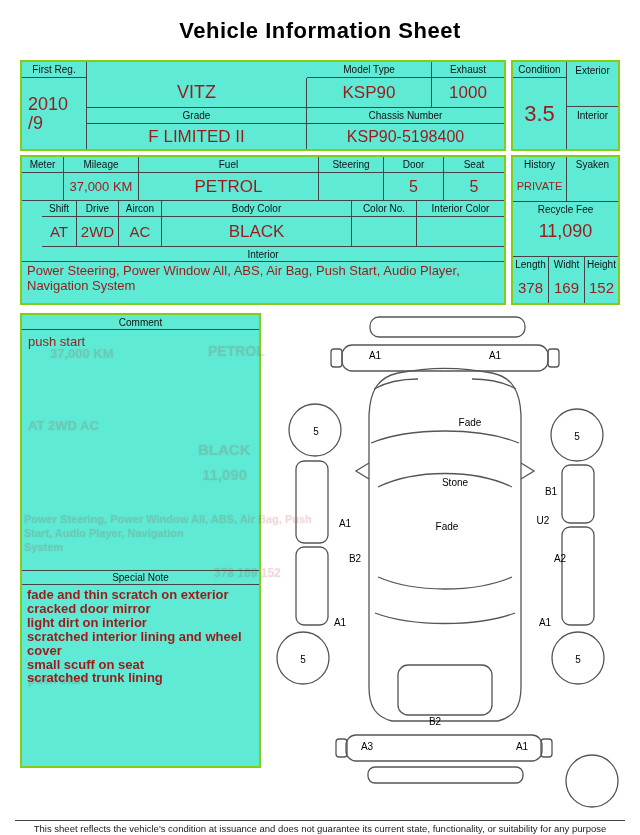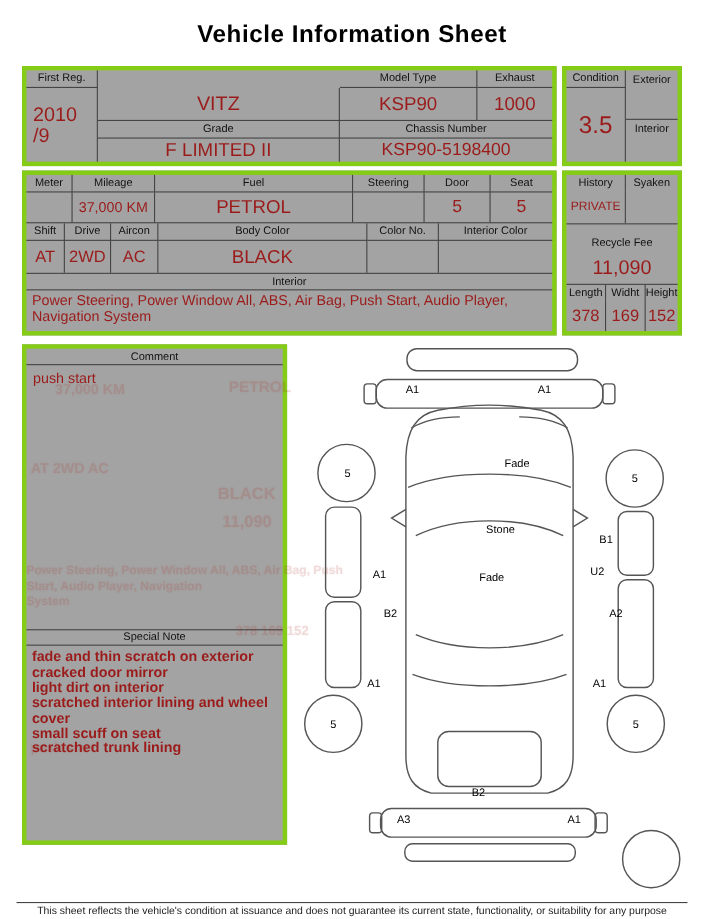--- a/index.html
+++ b/index.html
@@ -1,40 +1,40 @@
 <!DOCTYPE html>
 <html><head>
 <meta charset="utf-8">
 <style>
   * { margin:0; padding:0; box-sizing:border-box; }
   html,body { background:#ffffff; }
   .page { position:relative; width:640px; height:835px; margin:0 auto; background:#fff;
           font-family:"Liberation Sans", sans-serif; color:#111; overflow:hidden; }
   .title { position:absolute; top:18px; left:0; width:100%; text-align:center;
            font-size:22px; font-weight:600; letter-spacing:.5px; color:#000; }
-  .box { position:absolute; border:4px solid #84cc16; background:#a3a3a3; }
+  .box { position:absolute; border:2px solid #84cc16; background:#5eead4; }
   .cell { border-right:1px solid #444; border-bottom:1px solid #444;
           display:flex; align-items:center; justify-content:center; overflow:hidden; }
   .nr { border-right:none !important; }
   .nb { border-bottom:none !important; }
   .lab { font-size:10px; color:#111; }
   .red { color:#9b1b1b; }
   
   .gridA { left:20px; top:60px; width:486px; height:91px; display:grid;
            grid-template-columns:65px 220px 125px 1fr; grid-template-rows:16px 30px 16px 1fr; }
   .gridB { left:511px; top:60px; width:109px; height:91px; display:grid;
            grid-template-columns:54px 1fr; grid-template-rows:16px 29px 16px 1fr; }
   .firstreg { flex-direction:column; align-items:flex-start; justify-content:center;
               padding-left:6px; font-size:18px; line-height:1.05; }
   
   .blockC { left:20px; top:155px; width:486px; height:150px; display:flex; flex-direction:column; }
   .sub1 { height:44px; display:grid; grid-template-columns:42px 75px 180px 65px 60px 1fr;
           grid-template-rows:16px 1fr; border-bottom:1px solid #444; }
   .sub2 { height:46px; display:grid; grid-template-columns:35px 42px 43px 190px 65px 1fr;
-          grid-template-rows:16px 1fr; border-bottom:1px solid #444; }
+          grid-template-rows:16px 1fr; border-bottom:1px solid #444;margin-left:20px; }
   .equiph { height:15px; display:flex; align-items:center; justify-content:center;
             border-bottom:1px solid #444; }
   .equipb { flex:1; padding:2px 5px; font-size:13px; line-height:1.15; text-align:left; }
   .blockD { left:511px; top:155px; width:109px; height:150px; display:flex; flex-direction:column; }
   .dsec1 { height:45px; display:grid; grid-template-columns:54px 1fr; grid-template-rows:14px 1fr;
            border-bottom:1px solid #444; }
   .dsec2 { height:55px; display:flex; flex-direction:column; align-items:center;
            border-bottom:1px solid #444; }
   .dsec3 { flex:1; display:grid; grid-template-columns:36px 36px 1fr; grid-template-rows:14px 1fr; }
   
@@ -125,21 +125,21 @@
   </div>
 
   <div class="box blockD">
     <div class="dsec1">
       <div class="cell lab nb">History</div>
       <div class="cell lab nr nb">Syaken</div>
       <div class="cell red nb" style="font-size:11px">PRIVATE</div>
       <div class="cell nr nb"></div>
     </div>
     <div class="dsec2">
-      <div class="lab" style="margin-top:12px">Recycle Fee</div>
+      <div class="lab" style="margin-top:2px">Recycle Fee</div>
       <div class="red v18" style="margin-top:6px">11,090</div>
     </div>
     <div class="dsec3">
       <div class="cell lab nb">Length</div>
       <div class="cell lab nb">Widht</div>
       <div class="cell lab nr nb">Height</div>
       <div class="cell red v15 nb">378</div>
       <div class="cell red v15 nb">169</div>
       <div class="cell red v15 nr nb">152</div>
     </div>

